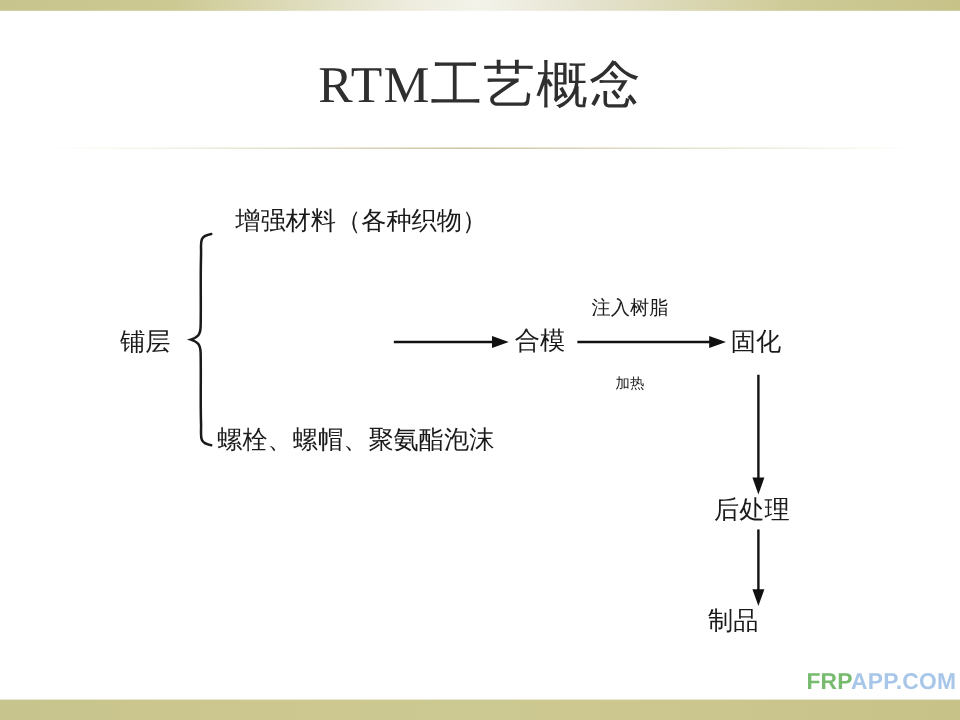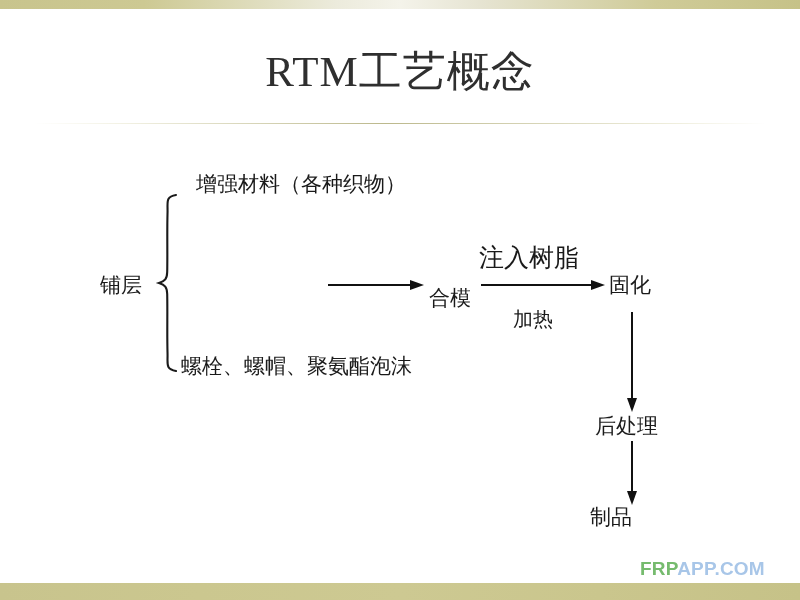--- a/index.html
+++ b/index.html
@@ -67,46 +67,46 @@
     color: #1a1a1a;
     font-size: 21px;
     line-height: 28px;
     white-space: nowrap;
     font-family: "Liberation Serif", "DejaVu Serif", serif;
   }
   .n-layup      { left: 100px; top: 271px; }
   .n-reinforce  { left: 196px; top: 170px; }
   .n-foam       { left: 196px; top: 271px; }
   .n-inserts    { left: 181px; top: 352px; }
-  .n-mold       { left: 429px; top: 284px; }
+  .n-mold       { left: 429px; top: 270px; }
   .n-cure       { left: 609px; top: 271px; text-align: center; }
   .n-post       { left: 595px; top: 414px; font-family: Liberation Mono, monospace; }
   .n-product    { left: 590px; top: 503px; }
-  .lbl-inject   { left: 479px; top: 244px; font-size: 25px; }
-  .lbl-heat     { left: 513px; top: 305px; font-size: 20px; text-align: right; }
+  .lbl-inject   { left: 493px; top: 244px; font-size: 16px; }
+  .lbl-heat     { left: 513px; top: 305px; font-size: 12px; text-align: right; }
   
   .brace {
     position: absolute;
     left: 152px;
     top: 192px;
     width: 32px;
     height: 182px;
   }
   
   .arrow-h, .arrow-v {
     position: absolute;
   }
   .a-foam-mold { left: 328px; top: 273px; width: 96px; height: 24px; }
   .a-mold-cure { left: 481px; top: 273px; width: 124px; height: 24px; }
   .a-cure-post { left: 620px; top: 312px; width: 24px; height: 100px; }
   .a-post-prod { left: 620px; top: 441px; width: 24px; height: 64px; }
   
   .watermark {
     position: absolute;
-    left: 640px;
+    left: 672px;
     top: 558px;
     font-size: 19px;
     font-weight: bold;
     letter-spacing: 0.2px;
     font-family: "Liberation Sans", "DejaVu Sans", sans-serif;
     white-space: nowrap;
   }
   .wm-frp { color: #76bb6e; }
   .wm-app { color: #a8c6e8; }
 </style>

